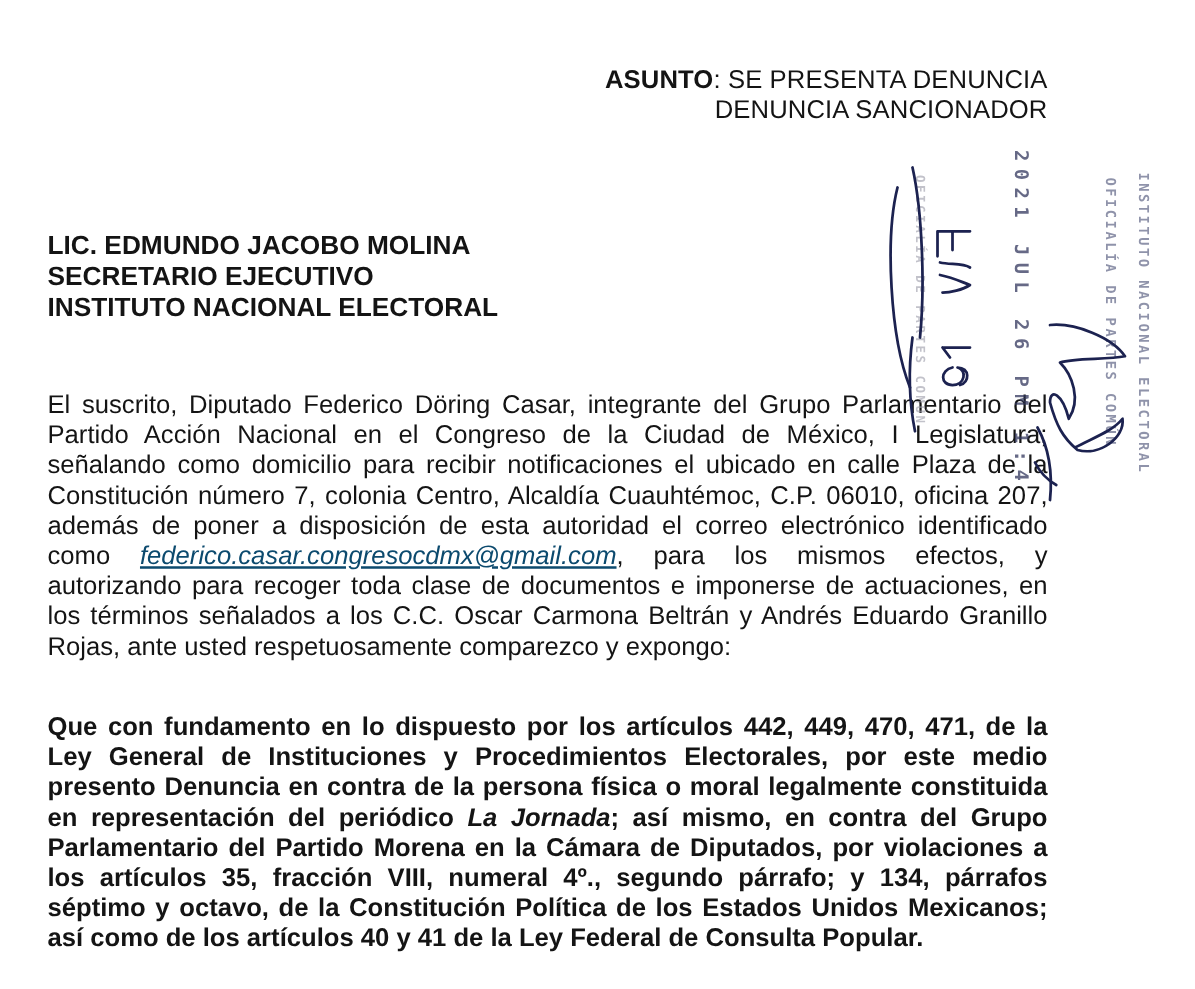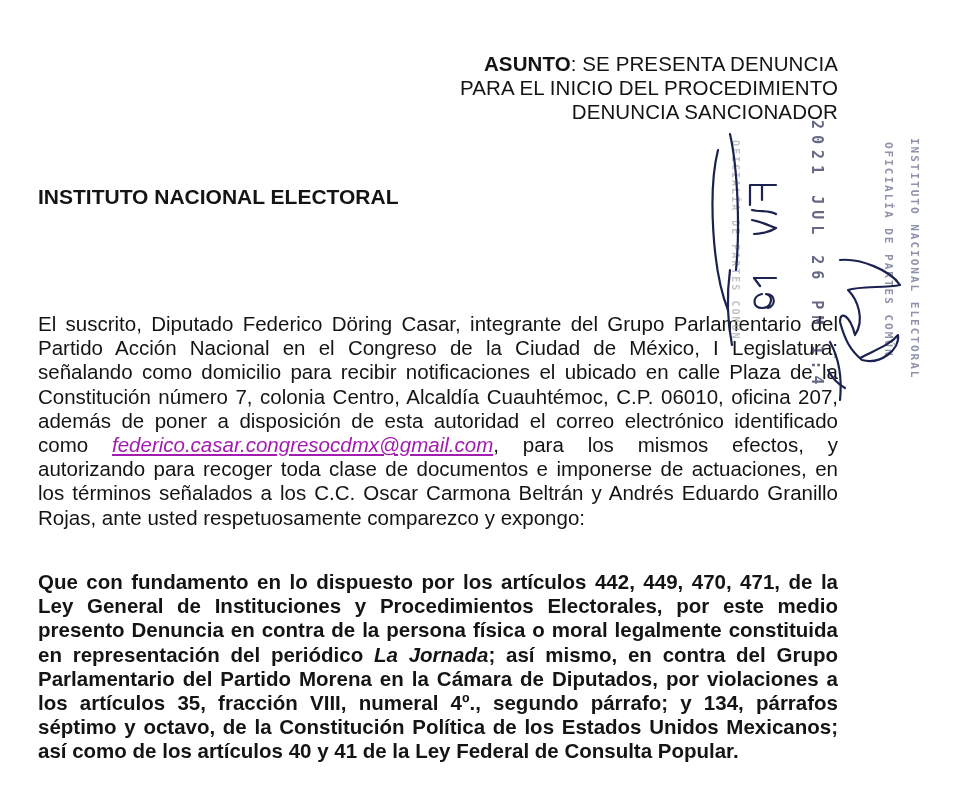--- a/index.html
+++ b/index.html
@@ -41,21 +41,21 @@
       font-size: 20.5px;
       line-height: 24.2px;
       text-align: justify;
       text-align-last: left;
     }
     .para1 { top: 312px; }
     .para2 { top: 570px; font-weight: bold; }
     .email {
       font-style: italic;
       text-decoration: underline;
-      color: #a21caf;
+      color: #0c4a6e;
     }
     .italic { font-style: italic; }
     .stamp-area {
       position: absolute;
       left: 690px;
       top: 110px;
       width: 266px;
       height: 300px;
       pointer-events: none;
     }
@@ -83,25 +83,26 @@
       opacity: 0.6;
       font-size: 10px;
     }
     svg.sig { position: absolute; left: 0; top: 0; }
   </style>
 </head>
 <body>
 
 <div class="asunto">
   <div><b>ASUNTO</b><span>: SE PRESENTA DENUNCIA</span></div>
-  <div>PARA EL INICIO DEL PROCEDIMIENTO</div>
   <div>DENUNCIA SANCIONADOR</div>
 </div>
 
 <div class="addressee">
+  <div>LIC. EDMUNDO JACOBO MOLINA</div>
+  <div>SECRETARIO EJECUTIVO</div>
   <div>INSTITUTO NACIONAL ELECTORAL</div>
 </div>
 
 <div class="para para1"><span>El suscrito, Diputado Federico Döring Casar, integrante del Grupo Parlamentario del Partido Acción Nacional en el Congreso de la Ciudad de México, I Legislatura; señalando como domicilio para recibir notificaciones el ubicado en calle Plaza de la Constitución número 7, colonia Centro, Alcaldía Cuauhtémoc, C.P. 06010, oficina 207, además de poner a disposición de esta autoridad el correo electrónico identificado como </span><span class="email">federico.casar.congresocdmx@gmail.com</span><span>, para los mismos efectos, y autorizando para recoger toda clase de documentos e imponerse de actuaciones, en los términos señalados a los C.C. Oscar Carmona Beltrán y Andrés Eduardo Granillo Rojas, ante usted respetuosamente comparezco y expongo:</span></div>
 
 <div class="para para2"><span>Que con fundamento en lo dispuesto por los artículos 442, 449, 470, 471, de la Ley General de Instituciones y Procedimientos Electorales, por este medio presento Denuncia en contra de la persona física o moral legalmente constituida en representación del periódico </span><span class="italic">La Jornada</span><span>; así mismo, en contra del Grupo Parlamentario del Partido Morena en la Cámara de Diputados, por violaciones a los artículos 35, fracción VIII, numeral 4º., segundo párrafo; y 134, párrafos séptimo y octavo, de la Constitución Política de los Estados Unidos Mexicanos; así como de los artículos 40 y 41 de la Ley Federal de Consulta Popular.</span></div>
 
 <div class="stamp-area">
   <div class="stamp-text stamp-faint">OFICIALÍA DE PARTES COMÚN</div>
   <div class="stamp-text stamp-date">2021 JUL 26 PM 1:4</div>

